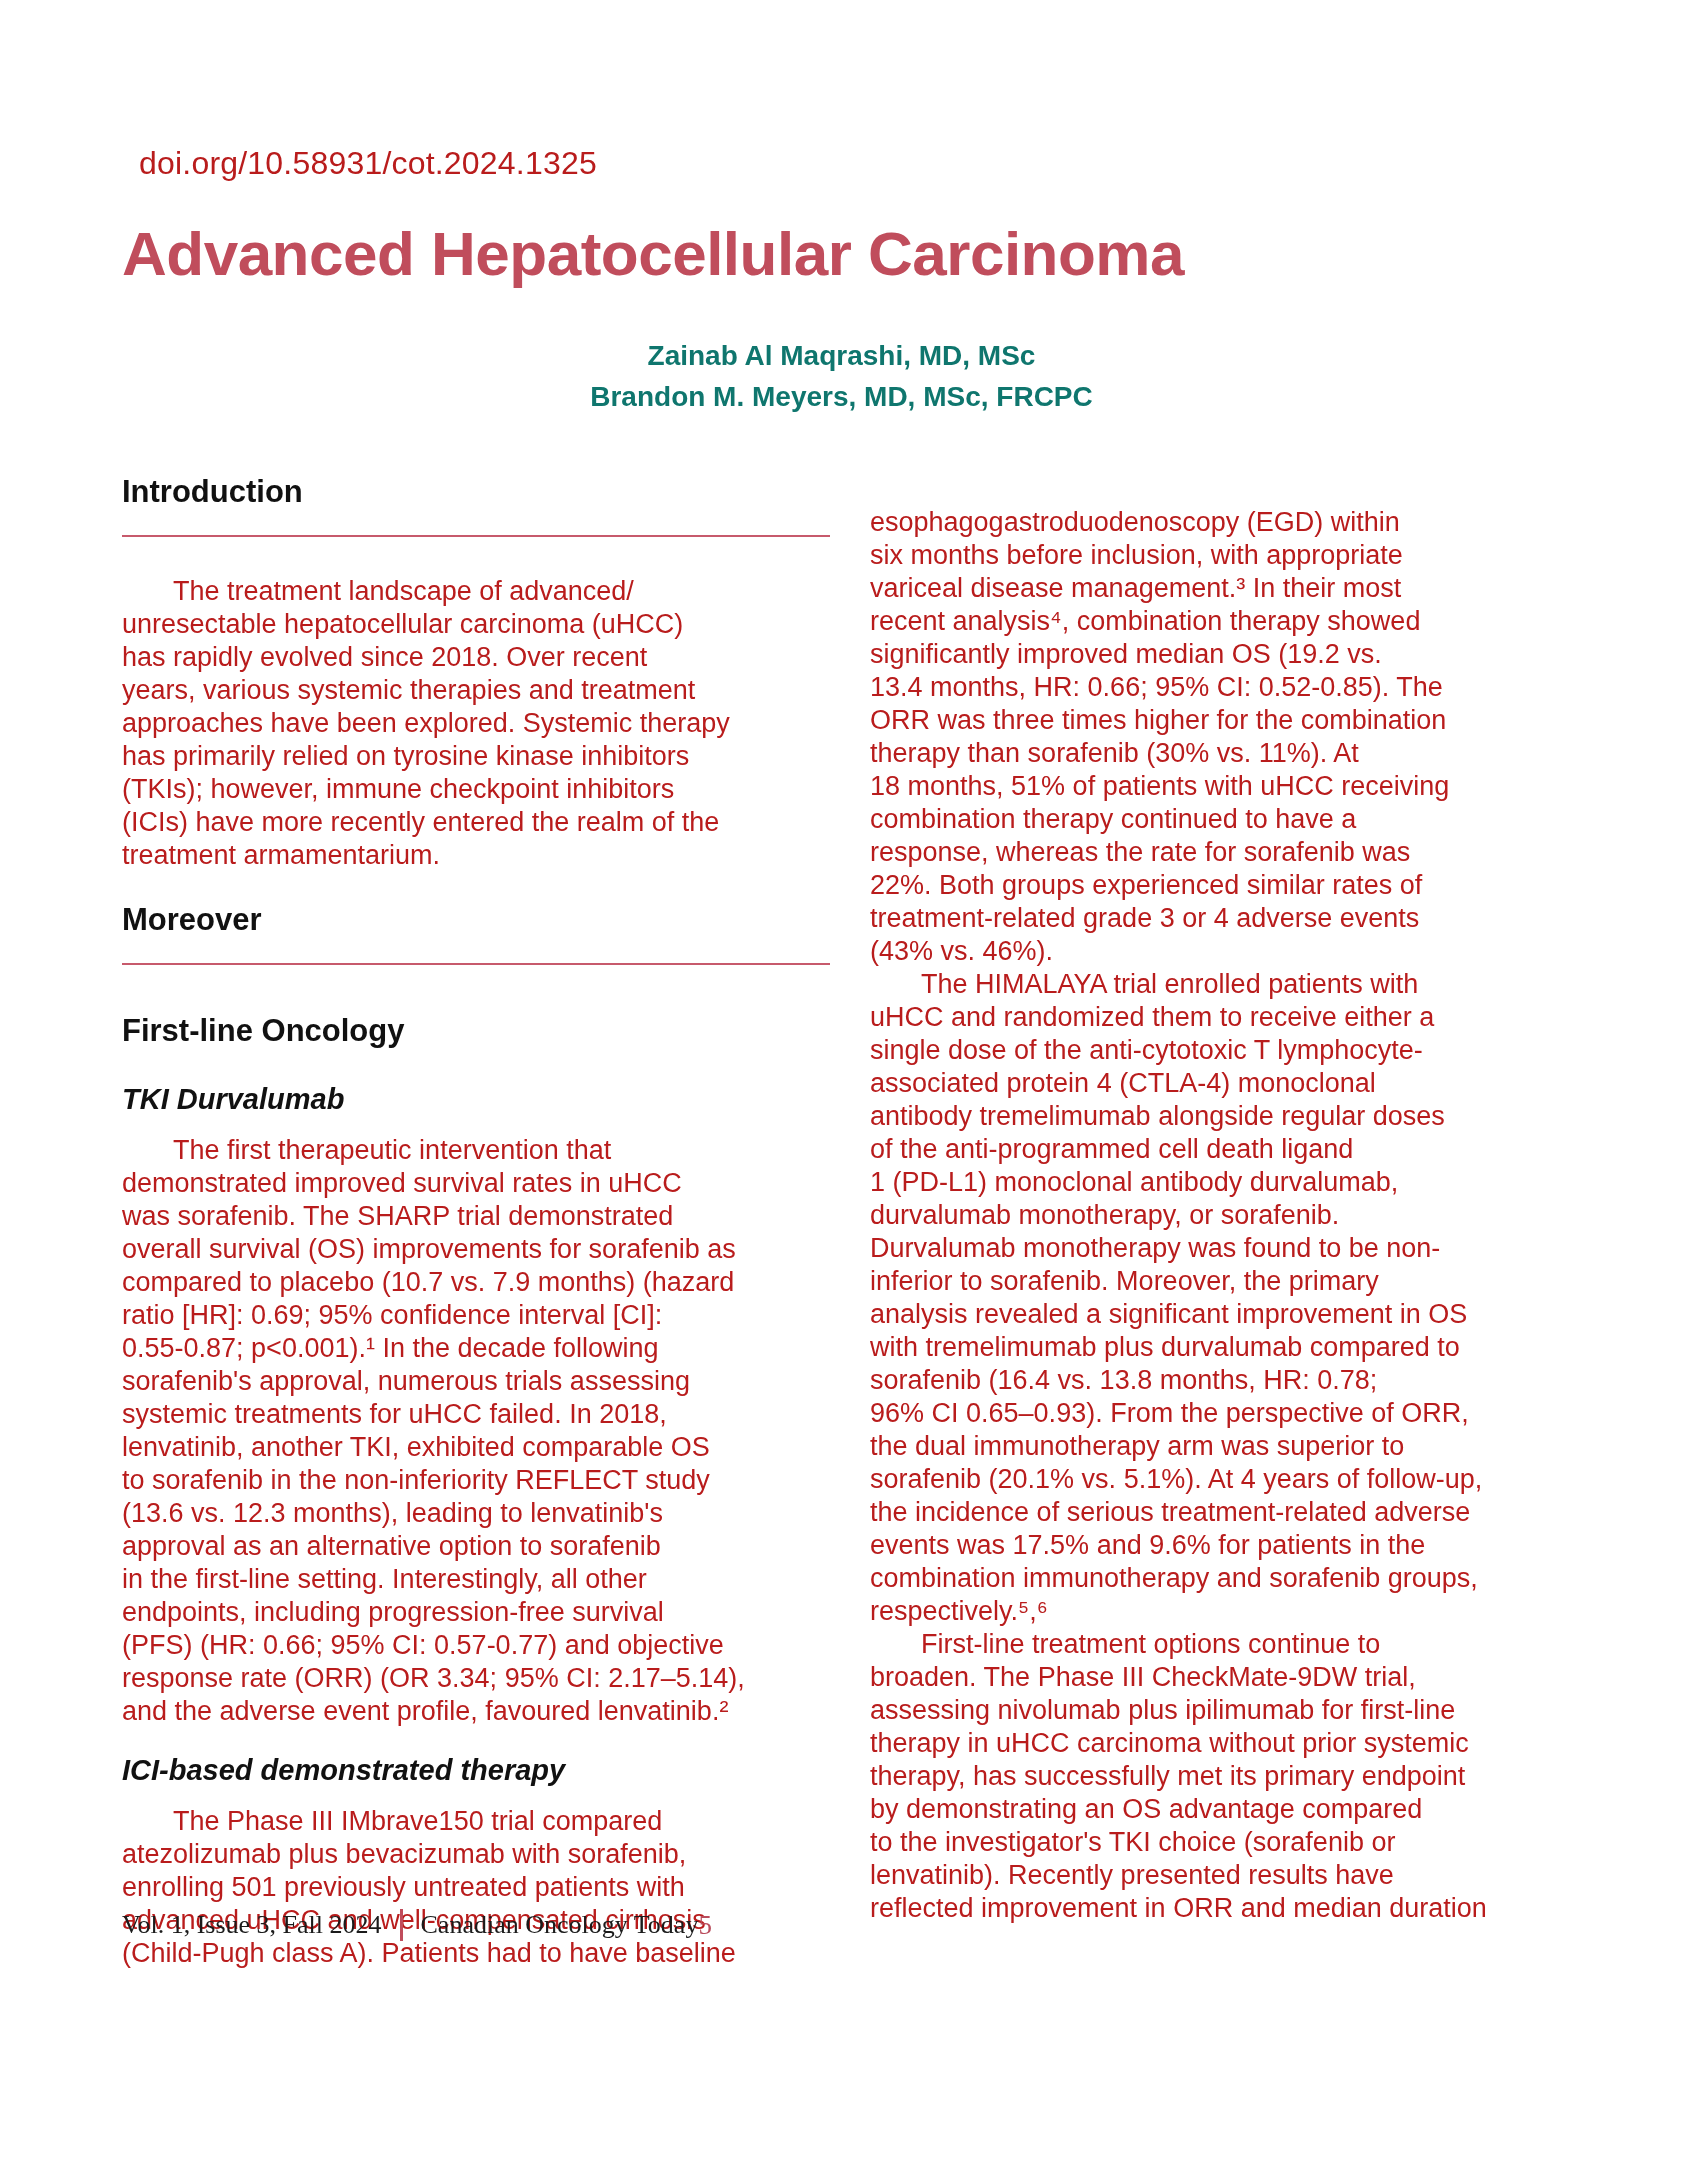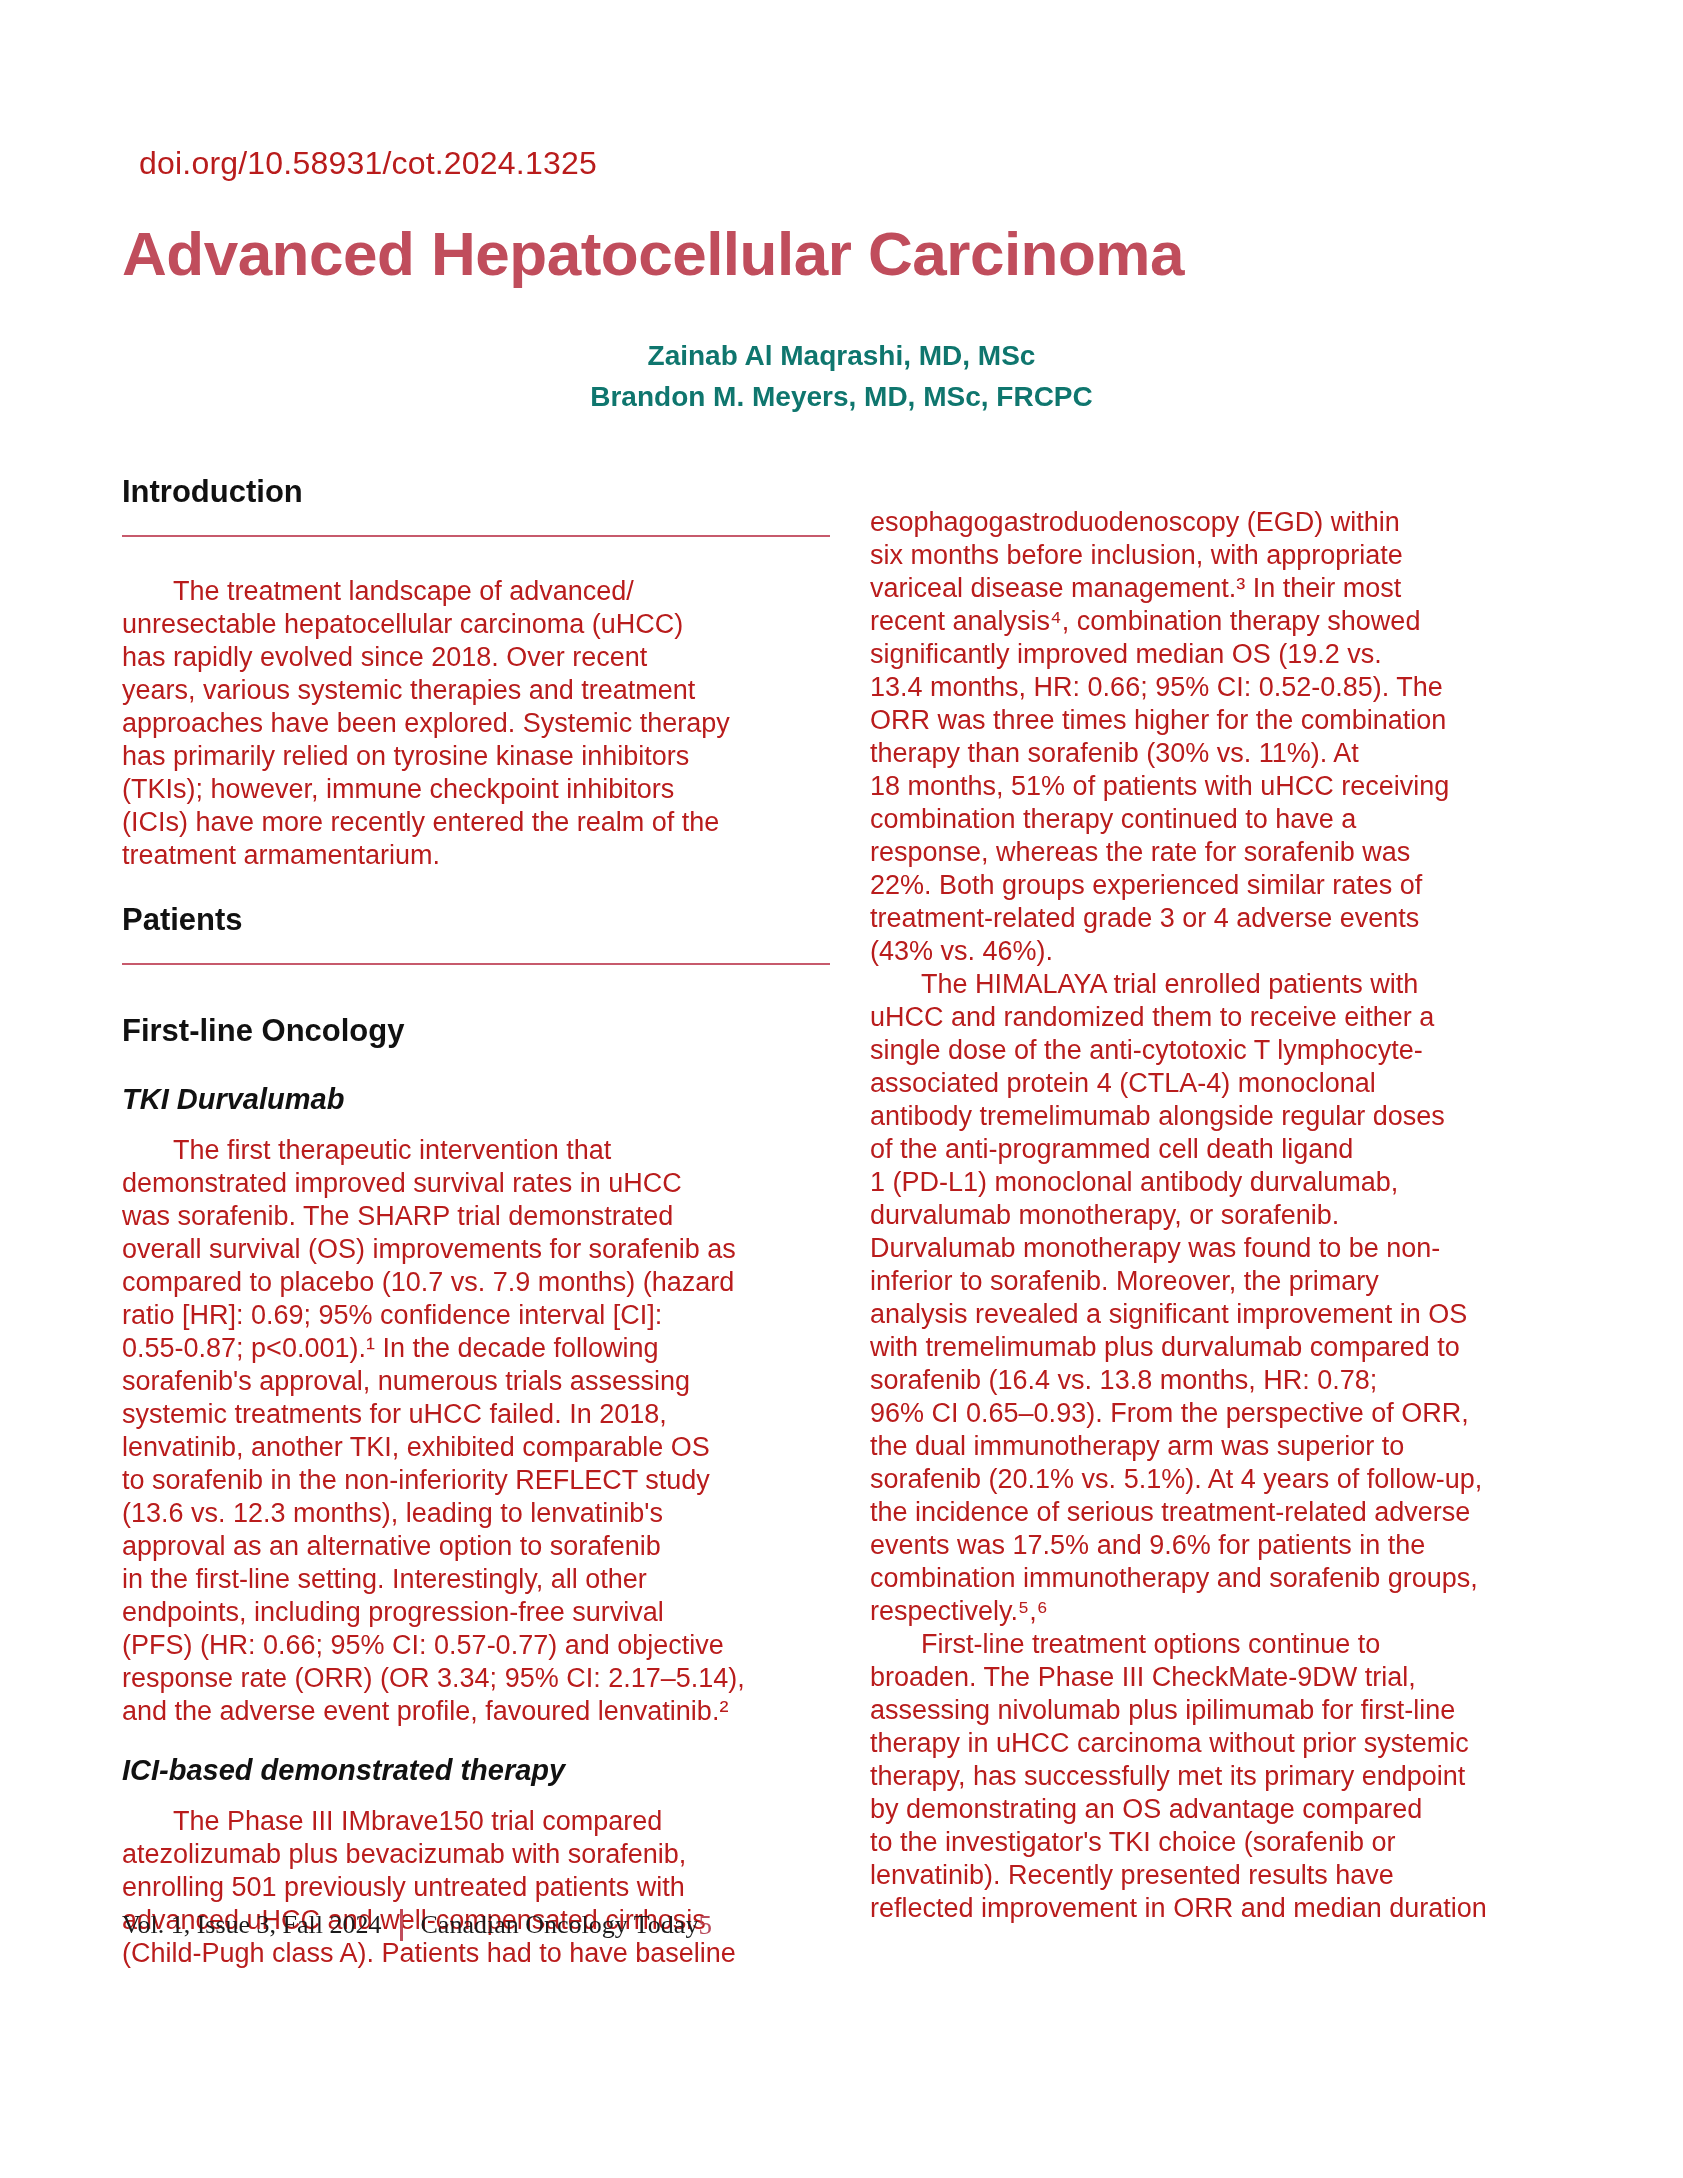--- a/index.html
+++ b/index.html
@@ -133,21 +133,21 @@
       <p class="para indent first">The treatment landscape of advanced/
 unresectable hepatocellular carcinoma (uHCC)
 has rapidly evolved since 2018. Over recent
 years, various systemic therapies and treatment
 approaches have been explored. Systemic therapy
 has primarily relied on tyrosine kinase inhibitors
 (TKIs); however, immune checkpoint inhibitors
 (ICIs) have more recently entered the realm of the
 treatment armamentarium.</p>
 
-      <h2 class="sec overview">Patients</h2>
+      <h2 class="sec overview">Moreover</h2>
 
       <h3 class="sub">First-line Oncology</h3>
 
       <h4 class="ital">TKI Durvalumab</h4>
       <p class="para indent">The first therapeutic intervention that
 demonstrated improved survival rates in uHCC
 was sorafenib. The SHARP trial demonstrated
 overall survival (OS) improvements for sorafenib as
 compared to placebo (10.7 vs. 7.9 months) (hazard
 ratio [HR]: 0.69; 95% confidence interval [CI]:

